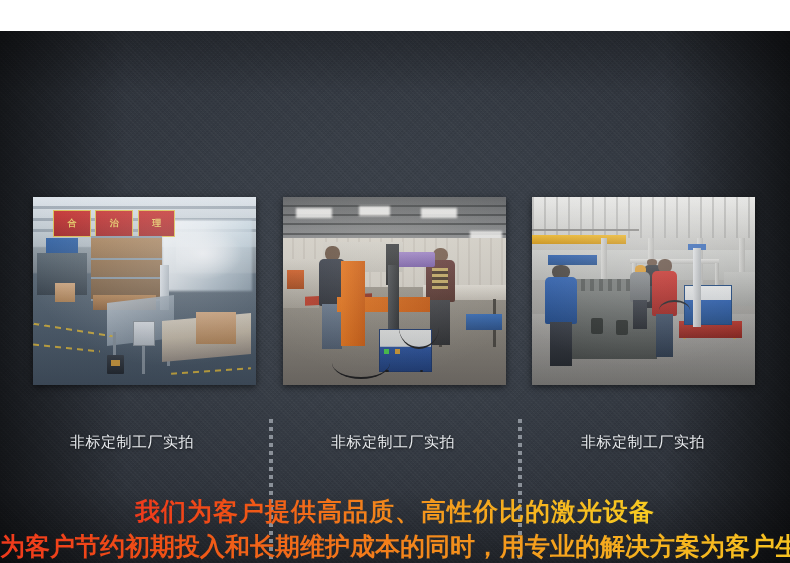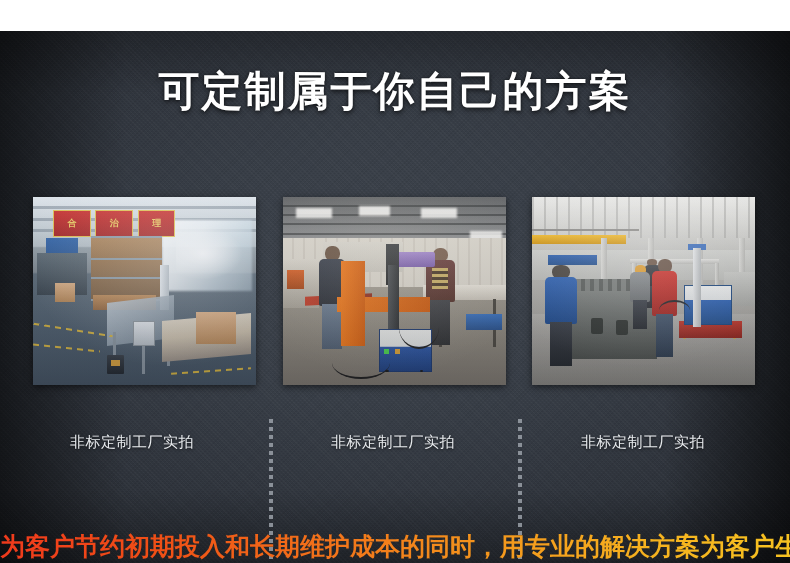--- a/index.html
+++ b/index.html
@@ -496,21 +496,20 @@
 </head>
 <body>
 
 <div class="page">
 
   <div class="top-strip"></div>
 
   <div class="panel">
     <div class="content">
 
-      <div class="headline">可定制属于你自己的方案</div>
 
       <div class="photo-row">
 
         <div class="photo-cell c1">
           <div class="photo ph1">
             <div class="ceiling"></div>
             <div class="ceilbeam" style="top:5%"></div>
             <div class="ceilbeam" style="top:11%"></div>
             <div class="ceilbeam" style="top:17%"></div>
             <div class="window"></div>
@@ -641,19 +640,22 @@
         </div>
 
         <div class="divider d1"></div>
         <div class="divider d2"></div>
       </div>
 
       <div class="caption p1">非标定制工厂实拍</div>
       <div class="caption p2">非标定制工厂实拍</div>
       <div class="caption p3">非标定制工厂实拍</div>
 
+      <div class="slogan line1">
+        <span class="grad">我们为客户提供高品质、高性价比的激光设备</span>
+      </div>
       <div class="slogan line2">
         <span class="grad">为客户节约初期投入和长期维护成本的同时，用专业的解决方案为客户生产提速</span>
       </div>
 
     </div>
   </div>
 </div>
 
 </body></html>

